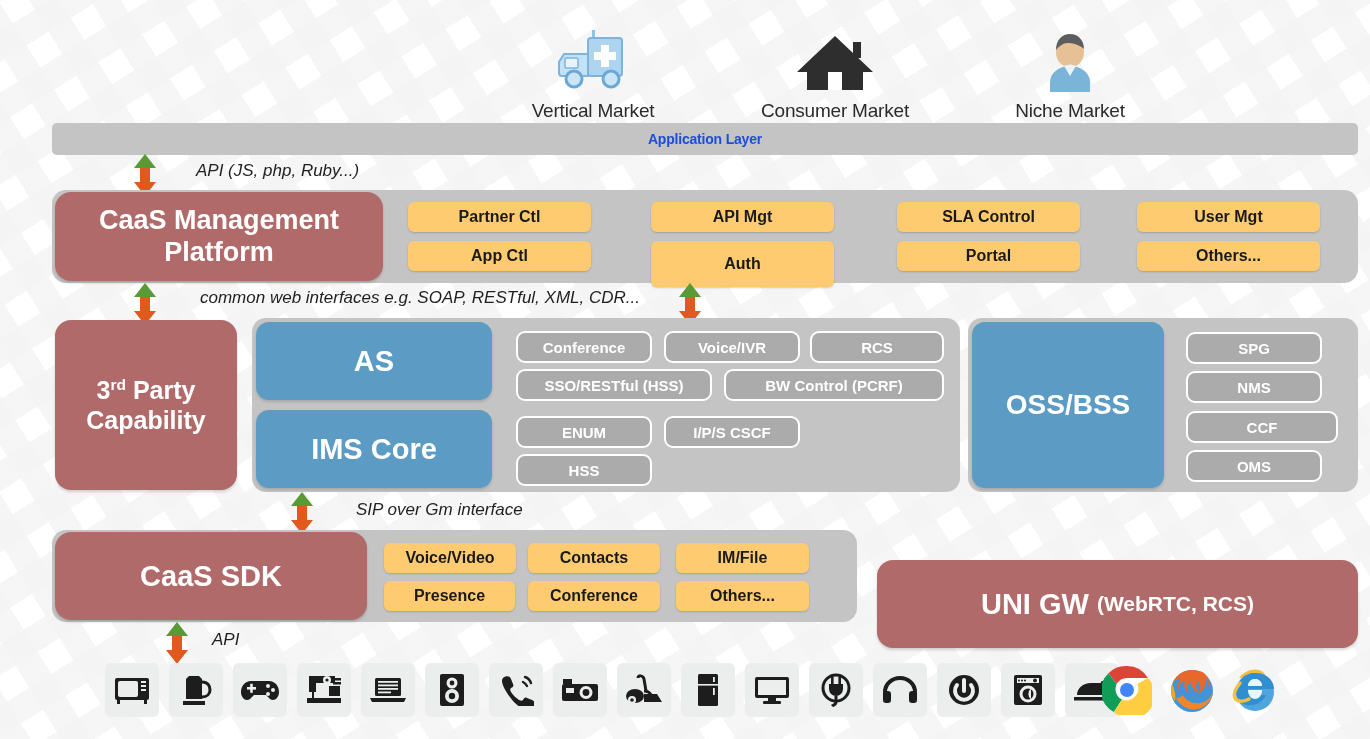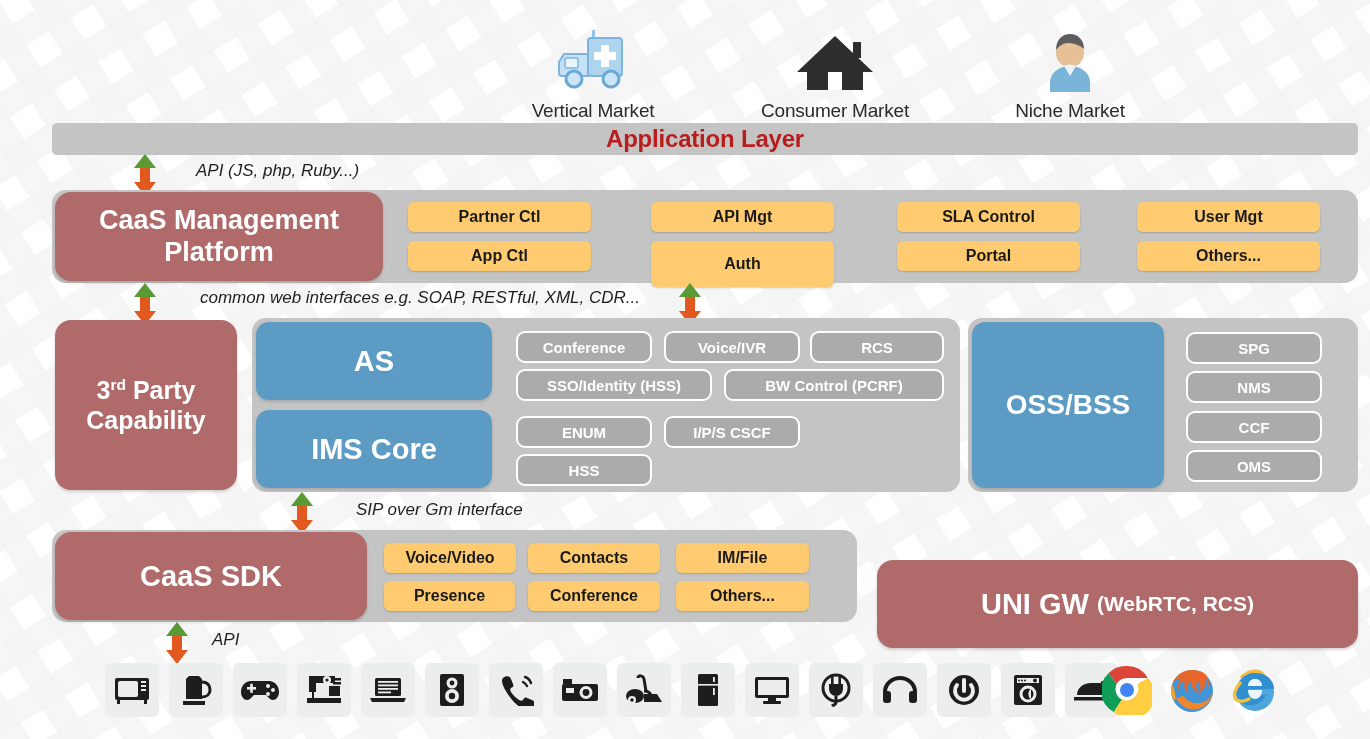--- a/index.html
+++ b/index.html
@@ -28,21 +28,21 @@
   }
 
   
   .graybar {
     background: #c4c4c4;
     border-radius: 5px;
     display: flex; align-items: center; justify-content: center;
   }
   .graybar.pill { border-radius: 14px; }
   .applabel {
-    color: #b91c1c; font-size: 24px; font-weight: bold; letter-spacing: -0.2px;
+    color: #1d4ed8; font-size: 14px; font-weight: bold; letter-spacing: -0.2px;
   }
 
   .maroon {
     background: #b06a6a;
     border-radius: 16px;
     color: #fff;
     display: flex; align-items: center; justify-content: center;
     text-align: center;
     font-weight: bold;
     box-shadow: 0 2px 3px rgba(0,0,0,0.16);
@@ -217,21 +217,21 @@
   <div class="abs chip-gray" style="left:516px; top:331px; width:136px; height:32px;">
     <span>Conference</span>
     </div>
   <div class="abs chip-gray" style="left:664px; top:331px; width:136px; height:32px;">
     <span>Voice/IVR</span>
     </div>
   <div class="abs chip-gray" style="left:810px; top:331px; width:134px; height:32px;">
     <span>RCS</span>
     </div>
   <div class="abs chip-gray" style="left:516px; top:369px; width:196px; height:32px;">
-    <span>SSO/Identity (HSS)</span>
+    <span>SSO/RESTful (HSS)</span>
     </div>
   <div class="abs chip-gray" style="left:724px; top:369px; width:220px; height:32px;">
     <span>BW Control (PCRF)</span>
     </div>
 
   <div class="abs blue" style="left:256px; top:410px; width:236px; height:78px; font-size:29px;">
     <span>IMS Core</span>
   </div>
   <div class="abs chip-gray" style="left:516px; top:416px; width:136px; height:32px;">
     <span>ENUM</span>
@@ -245,21 +245,21 @@
 
   <div class="abs blue" style="left:972px; top:322px; width:192px; height:166px; font-size:28px;">
     <span>OSS/BSS</span>
   </div>
   <div class="abs chip-gray" style="left:1186px; top:332px; width:136px; height:32px;">
     <span>SPG</span>
     </div>
   <div class="abs chip-gray" style="left:1186px; top:371px; width:136px; height:32px;">
     <span>NMS</span>
     </div>
-  <div class="abs chip-gray" style="left:1186px; top:411px; width:136px; height:32px;text-align:center;">
+  <div class="abs chip-gray" style="left:1186px; top:411px; width:152px; height:32px;text-align:center;">
     <span>CCF</span>
     </div>
   <div class="abs chip-gray" style="left:1186px; top:450px; width:136px; height:32px;">
     <span>OMS</span>
     </div>
 
   <div class="abs arrowpair" style="left:285px; top:490px;">
     <svg width="34" height="46" viewBox="0 0 34 46">
       <path d="M17 2 L28 16 H22 V30 H12 V16 H6 Z" fill="#5a9a34"></path>
       <path d="M17 44 L6 30 H12 V16 H22 V30 H28 Z" fill="#e2591f"></path>

